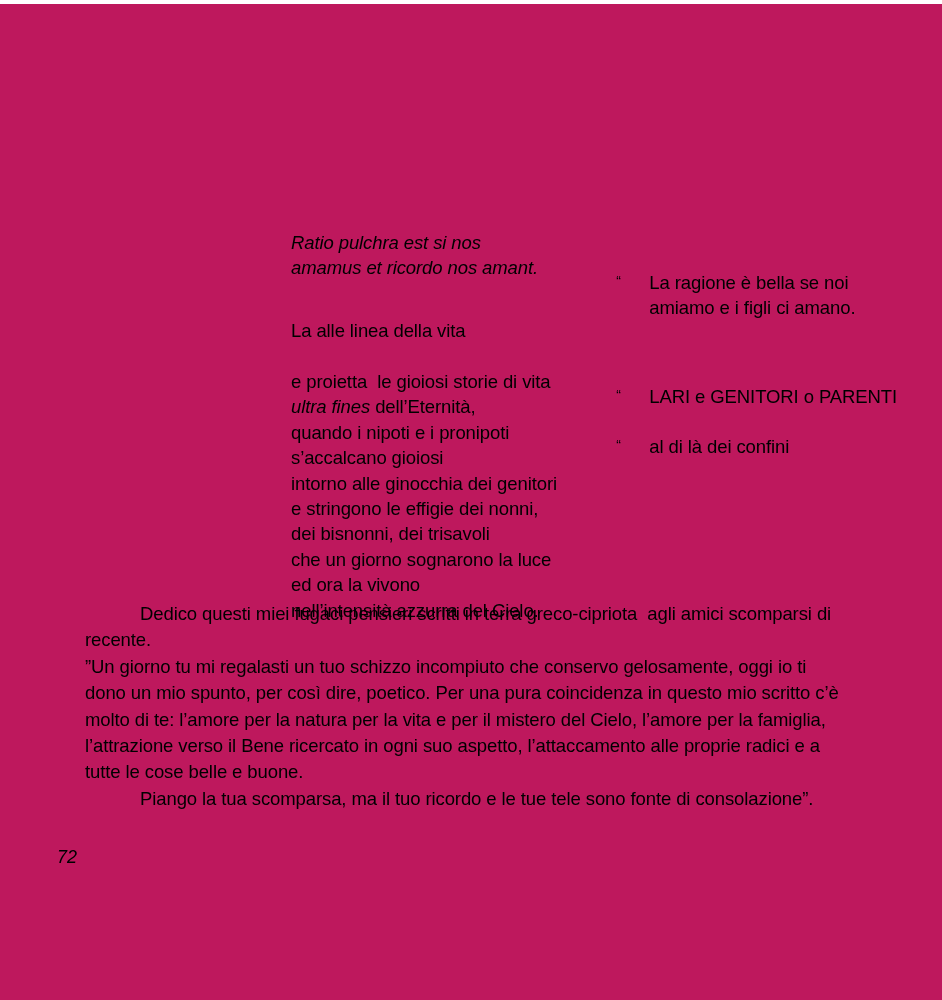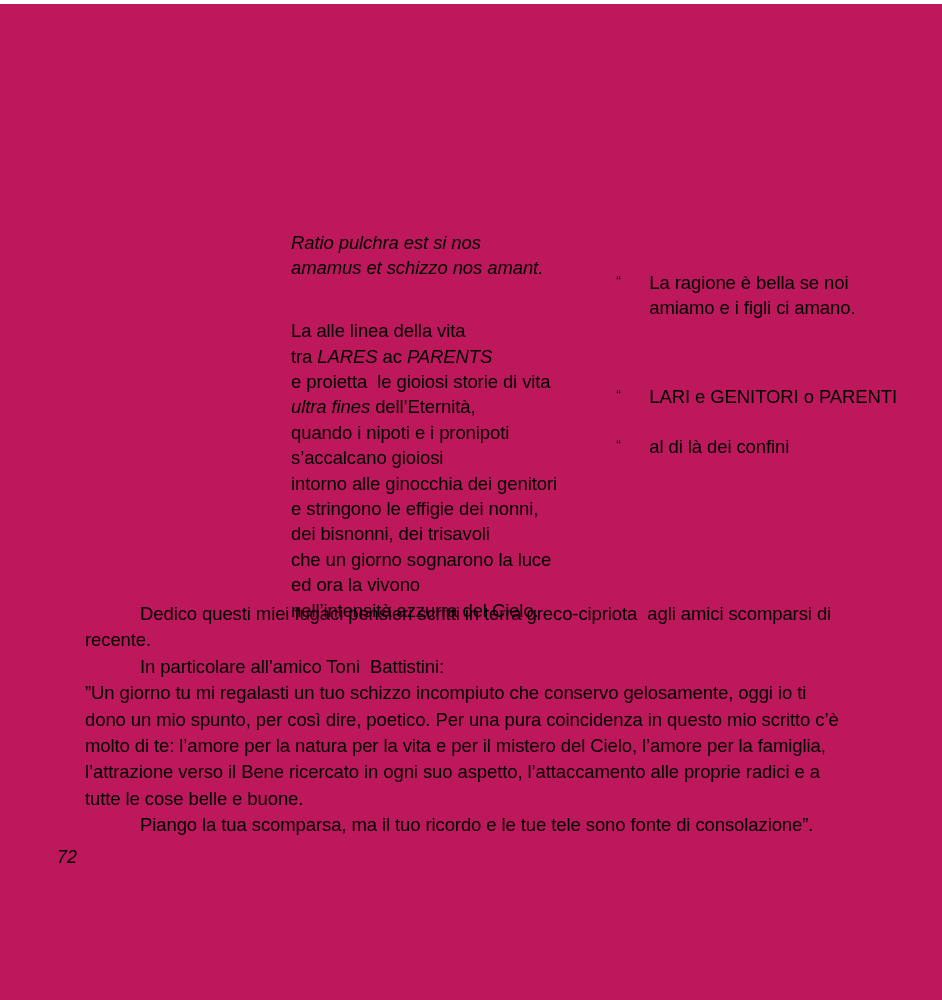--- a/index.html
+++ b/index.html
@@ -126,36 +126,35 @@
   <div class="verse-block">
 
     <div class="verse-row">
       <span class="verse-left ital">Ratio pulchra est si nos</span>
       <span class="verse-right">
         <span class="qmark">“</span><span class="qtext">La ragione è bella se noi</span>
       </span>
     </div>
 
     <div class="verse-row">
-      <span class="verse-left ital">amamus et schizzo nos amant.</span>
+      <span class="verse-left ital">amamus et ricordo nos amant.</span>
       <span class="verse-right">
         <span class="qmark"></span><span class="qtext">amiamo e i figli ci amano.</span>
       </span>
     </div>
 
     <div class="gap"></div>
     <div class="gap-small"></div>
 
     <div class="verse-row">
       <span class="verse-left">La alle linea della vita</span>
     </div>
 
 
     <div class="verse-row">
-      <span class="verse-left"><span>tra </span><span class="ital">LARES</span><span> ac </span><span class="ital">PARENTS</span></span>
       <span class="verse-right">
         <span class="qmark">“</span><span class="qtext">LARI e GENITORI o PARENTI</span>
       </span>
     </div>
 
     <div class="verse-row">
       <span class="verse-left">e proietta  le gioiosi storie di vita</span>
     </div>
 
     <div class="verse-row">
@@ -188,21 +187,20 @@
     </div>
     <div class="verse-row">
       <span class="verse-left">nell’intensità azzurra del Cielo.</span>
     </div>
 
   </div>
 
   <div class="prose">
     <p><span class="indent"></span><span>Dedico questi miei fugaci pensieri scritti in terra greco-cipriota  agli amici scomparsi di recente.</span></p>
 
-    <p><span class="indent"></span><span>In particolare all’amico Toni  Battistini:</span></p>
 
     <p><span>”Un giorno tu mi regalasti un tuo schizzo incompiuto che conservo gelosamente, oggi io ti dono un mio spunto, per così dire, poetico. Per una pura coincidenza in questo mio scritto c’è molto di te: l’amore per la natura per la vita e per il mistero del Cielo, l’amore per la famiglia, l’attrazione verso il Bene ricercato in ogni suo aspetto, l’attaccamento alle proprie radici e a tutte le cose belle e buone.</span></p>
 
     <p><span class="indent"></span><span>Piango la tua scomparsa, ma il tuo ricordo e le tue tele sono fonte di consolazione”.</span></p>
   </div>
 
   <div class="folio">72</div>
 
 </div>
 

